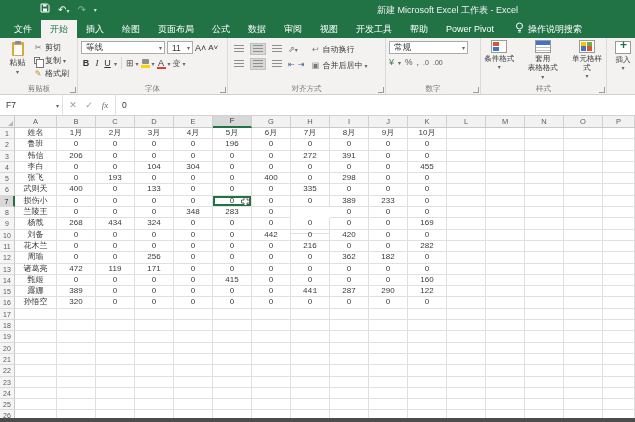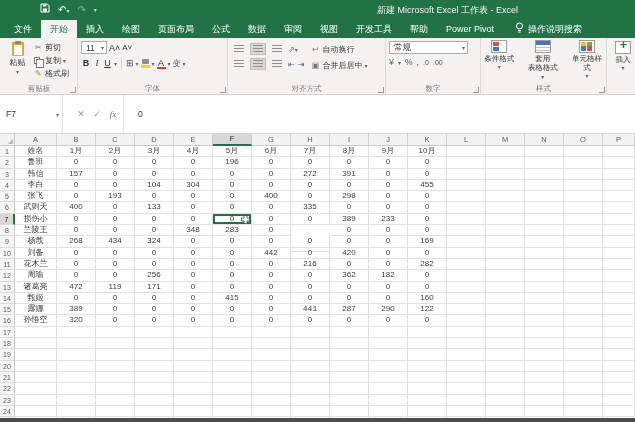--- a/index.html
+++ b/index.html
@@ -71,21 +71,21 @@
   .ico16 { width:16px; height:13px; position:relative; border:1px solid #9a9a9a; background:#fff; margin-bottom:1px; }
   .ico-cf:before { content:""; position:absolute; left:1px; top:1px; width:6px; height:4px; background:#d65532; }
   .ico-cf:after { content:""; position:absolute; left:1px; bottom:1px; width:6px; height:4px; background:#4472c4; }
   .ico-tbl:before { content:""; position:absolute; left:0; top:0; right:0; height:4px; background:#4472c4; }
   .ico-tbl:after { content:""; position:absolute; left:0; top:6px; right:0; height:1px; background:#bfbfbf; box-shadow:0 3px 0 #bfbfbf; }
   .ico-cs:before { content:""; position:absolute; left:1px; top:1px; width:5px; height:5px; background:#ffc000; box-shadow:6px 0 0 #70ad47; }
   .ico-cs:after { content:""; position:absolute; left:1px; bottom:1px; width:5px; height:5px; background:#4472c4; box-shadow:6px 0 0 #d65532; }
   .ico-ins:before { content:"+"; position:absolute; left:4px; top:-1px; color:#217346; font-size:12px; font-weight:bold; }
 
   
-  .fbar { height:39px; background:#fff; display:flex; align-items:stretch; border-bottom:1px solid #d5d3d1;gap:8px; }
+  .fbar { height:21px; background:#fff; display:flex; align-items:stretch; border-bottom:1px solid #d5d3d1; }
   .namebox { width:63px; display:flex; align-items:center; justify-content:space-between; padding:0 3px 0 6px; font-size:8.5px; color:#333; border-right:1px solid #e3e1df; }
   .fbtns { display:flex; align-items:center; border-right:1px solid #e3e1df; padding:0 2px; }
   .fbtn { width:16px; text-align:center; font-size:9px; color:#9a9a9a; }
   .fxb { font-family:"Liberation Serif",serif; font-style:italic; color:#6d6d6d; }
   .finput { flex:1; display:flex; align-items:center; padding-left:6px; font-size:8.5px; color:#333; }
 
   
   .grid { position:relative; background:#fff; }
   .ghdr { display:flex; height:12px; background:#f2f2f2; }
   .corner { position:relative; background:#f2f2f2; border-right:1px solid #c9c9c9; border-bottom:1px solid #c9c9c9; flex:none; }
@@ -166,20 +166,24 @@
             <span class="ic" style="color:#c08a3e">✎</span>
             <span>格式刷</span>
           </div>
       </div>
       <div class="glabel">剪贴板</div>
       <span class="dl"></span>
     </div>
 
     <div class="rgroup grp-font">
       <div class="frow">
+        <div class="combo" style="width:84px">
+            <span>等线</span>
+            <span class="dd">▾</span>
+          </div>
         <div class="combo" style="width:26px">
             <span>11</span>
             <span class="dd">▾</span>
           </div>
         <span style="font-size:9px;color:#333">A˄</span>
         <span style="font-size:8px;color:#333">A˅</span>
       </div>
       <div class="frow">
         <span class="bold">B</span>
         <span class="ital">I</span>
@@ -358,21 +362,21 @@
           <div class="cell" style="width: 39px;">0</div>
           <div class="cell" style="width: 39px;"></div>
           <div class="cell" style="width: 39px;"></div>
           <div class="cell" style="width: 39px;"></div>
           <div class="cell" style="width: 39px;"></div>
           <div class="cell" style="width: 32px;"></div>
         </div>
         <div class="grow">
           <div class="rowhdr" style="width: 15px;">3</div>
           <div class="cell" style="width: 42px;">韩信</div>
-          <div class="cell" style="width: 39px;">157</div>
+          <div class="cell" style="width: 39px;">206</div>
           <div class="cell" style="width: 39px;">0</div>
           <div class="cell" style="width: 39px;">0</div>
           <div class="cell" style="width: 39px;">0</div>
           <div class="cell" style="width: 39px;">0</div>
           <div class="cell" style="width: 39px;">0</div>
           <div class="cell" style="width: 39px;">272</div>
           <div class="cell" style="width: 39px;">391</div>
           <div class="cell" style="width: 39px;">0</div>
           <div class="cell" style="width: 39px;">0</div>
           <div class="cell" style="width: 39px;"></div>

